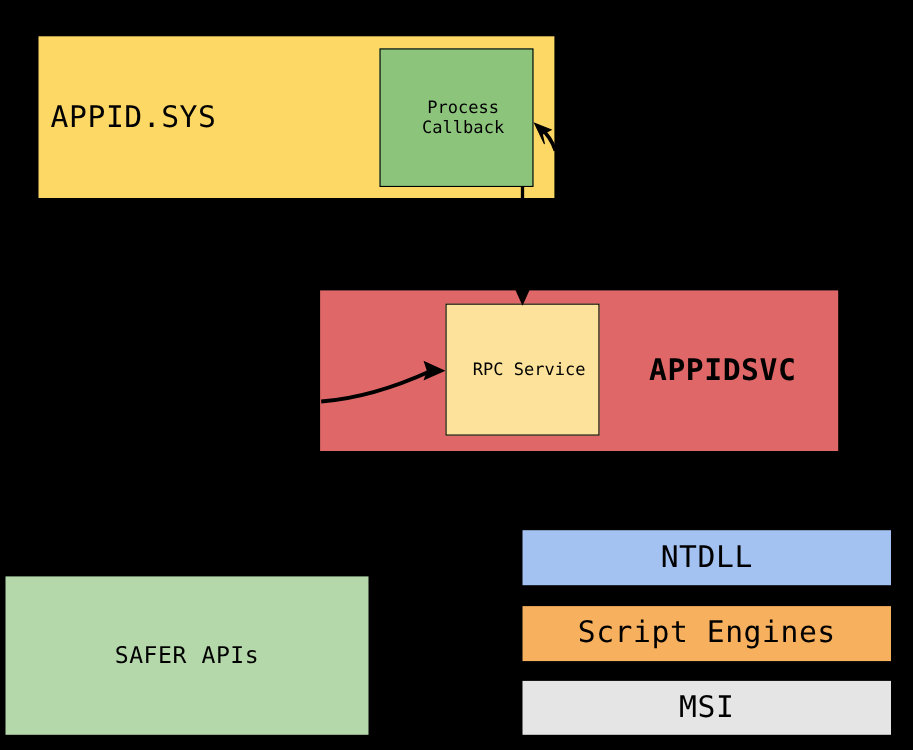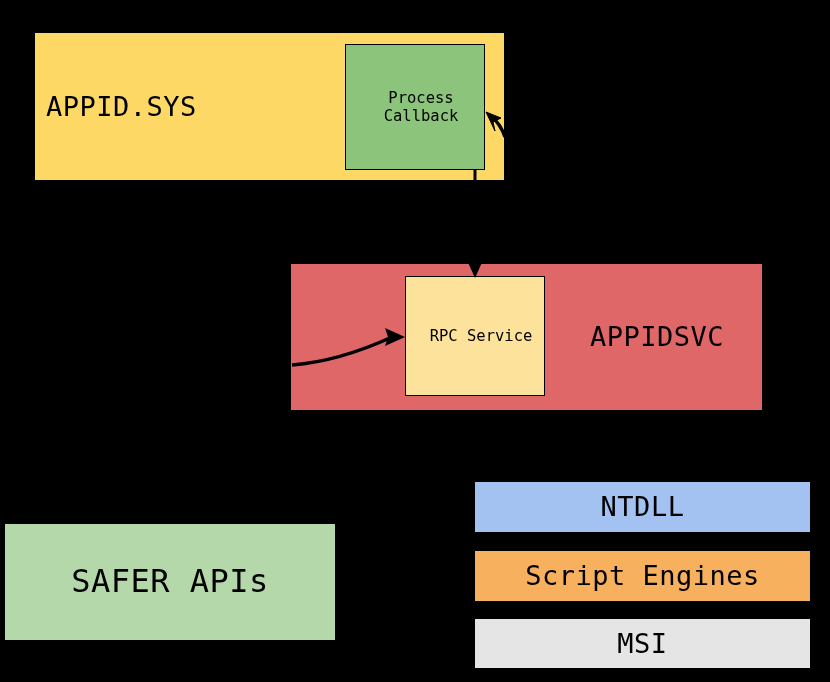--- a/index.html
+++ b/index.html
@@ -51,32 +51,33 @@
     font-size: 15.5px;
   }
   #box-appidsvc {
     left: 291px; top: 264px;
     width: 471px; height: 146px;
     background: #DF6767;
     justify-content: flex-end;
     padding-right: 38px;
     font-size: 27px;
     letter-spacing: 0.5px;
+    font-weight: bold;
   }
   #box-rpc-service {
     left: 405px; top: 276px;
     width: 140px; height: 120px;
     background: #FCE29B;
     font-size: 15.5px;
   }
   #box-safer-apis {
     left: 5px; top: 524px;
-    width: 330px; height: 116px;
+    width: 330px; height: 144px;
     background: #B4D8AA;
-    font-size: 32px;
+    font-size: 21px;
     letter-spacing: 0.5px;
   }
   #box-ntdll {
     left: 475px; top: 482px;
     width: 335px; height: 50px;
     background: #A3C2F2;
     font-size: 27px;
     letter-spacing: 0.5px;
     text-align: right;
   }

